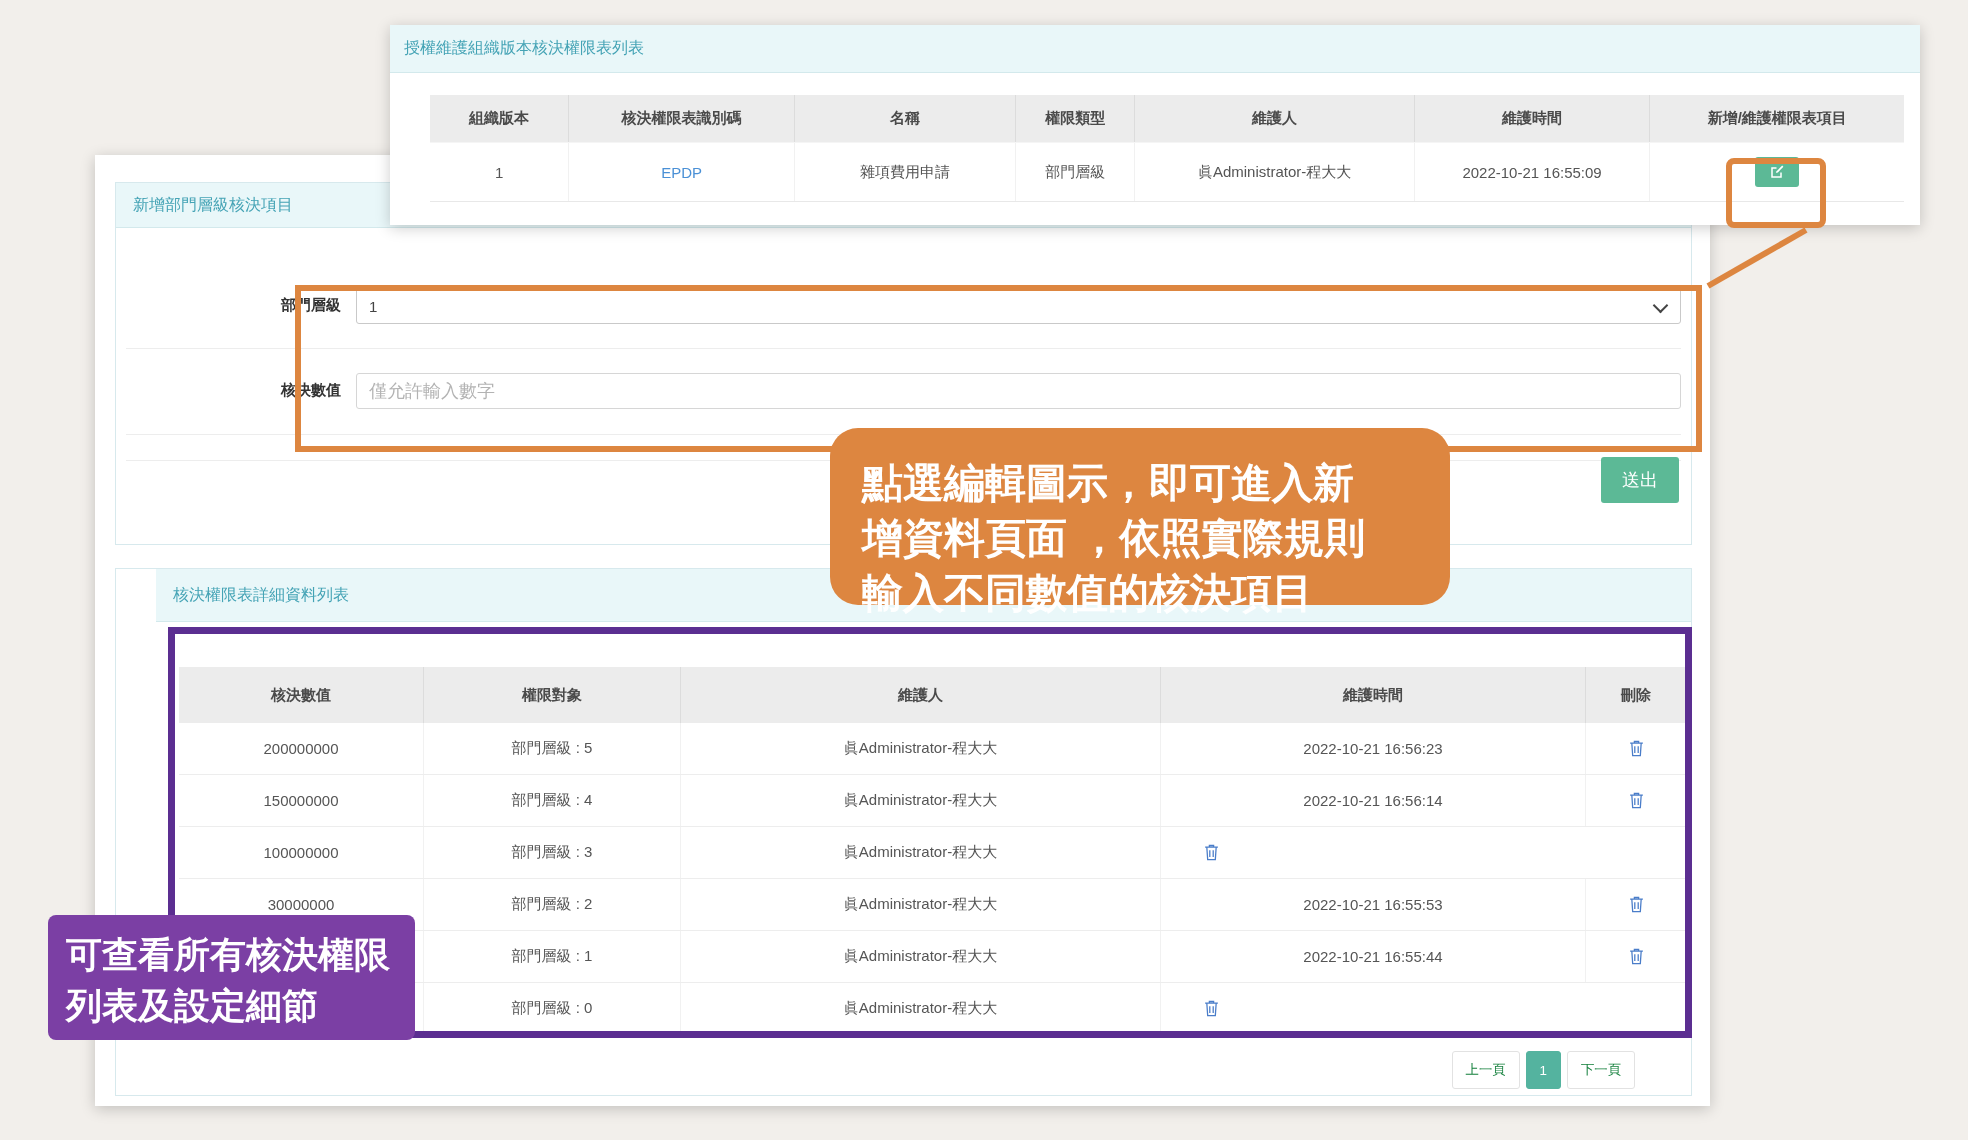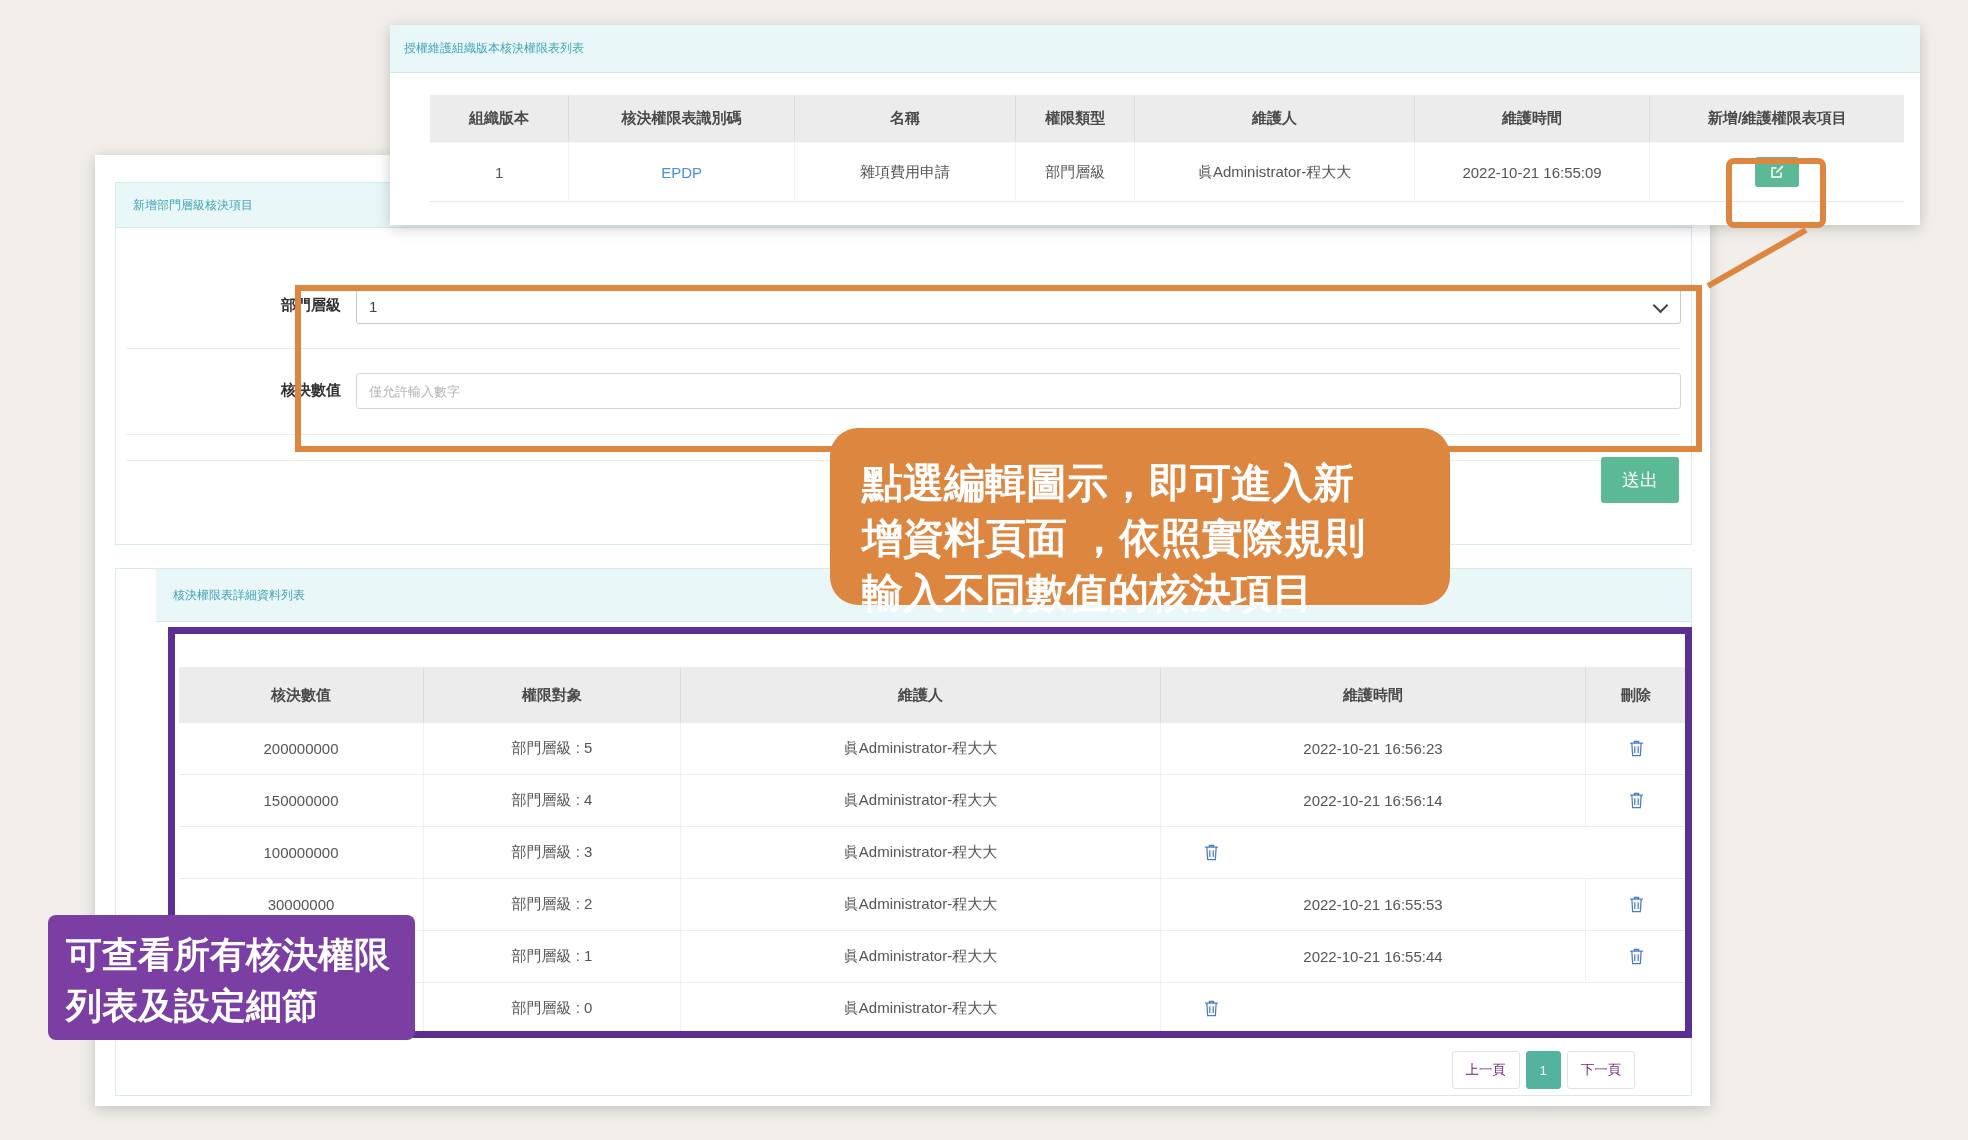--- a/index.html
+++ b/index.html
@@ -7,21 +7,21 @@
     position:relative;width:1968px;height:1140px;overflow:hidden;
     background:#f2efeb;
     font-family:"Liberation Sans","DejaVu Sans",sans-serif;
     color:#555;
   }
   .card{position:absolute;background:#fff;box-shadow:0 3px 14px rgba(0,0,0,.20);}
   
   .back-card{left:390px;top:25px;width:1530px;height:200px;z-index:2;}
   .panel-band{background:#e9f7f9;border-bottom:1px solid #d3e9ec;display:flex;align-items:center;}
   .back-band{height:47px;padding-left:14px;}
-  .panel-title{color:#44a3b5;font-size:12px;}
+  .panel-title{color:#44a3b5;font-size:16px;}
   .back-table{position:absolute;left:40px;top:70px;width:1474px;font-size:15px;}
   .trow{display:flex;}
   .thead-row{background:#ececec;height:47px;}
   .th{display:flex;align-items:center;justify-content:center;height:100%;
       color:#4a4a4a;font-weight:600;border-right:1px solid #dcdcdc;box-sizing:border-box;}
   .th:last-child{border-right:none;}
   .td{display:flex;align-items:center;justify-content:center;height:100%;
       color:#555;border-right:1px solid #f1f1f1;box-sizing:border-box;}
   .td:last-child{border-right:none;}
   .tbody-row{height:58px;border-top:1px solid #f5f5f5;border-bottom:1px solid #e8e8e8;}
@@ -35,32 +35,32 @@
   .panel{position:absolute;left:20px;width:1577px;border:1px solid #d7e9ed;box-sizing:border-box;background:#fff;}
   .panel-a{top:27px;height:363px;}
   .panel-b{top:413px;height:528px;padding-left:40px;}
   .inner-band{height:44px;padding-left:17px;}
   .band-b{height:52px;}
   .form-label{position:absolute;font-size:15px;font-weight:700;color:#333;}
   .select-box{position:absolute;left:240px;width:1325px;height:36px;border:1px solid #c9c9c9;border-radius:3px;
       box-sizing:border-box;display:flex;align-items:center;padding-left:12px;font-size:15px;color:#444;background:#fff;cursor:pointer;}
   .chevron{position:absolute;right:14px;top:11px;width:9px;height:9px;border-right:2px solid #444;border-bottom:2px solid #444;transform:rotate(45deg);}
   .text-input{position:absolute;left:240px;width:1325px;height:36px;border:1px solid #d6d6d6;border-radius:3px;
-      box-sizing:border-box;padding:0 12px;font-size:13px;color:#444;font-family:inherit;}
+      box-sizing:border-box;padding:0 12px;font-size:18px;color:#444;font-family:inherit;}
   .text-input::placeholder{color:#b3b3b3;}
   .hr{position:absolute;left:10px;right:10px;height:1px;background:#ededed;}
   .submit-btn{position:absolute;left:1485px;top:274px;width:78px;height:46px;font-size:18px;}
   
   .detail-table{position:absolute;left:63px;top:98px;width:1507px;font-size:15px;}
   .dhead-row{background:#ececec;height:56px;}
   .drow{height:51px;border-bottom:1px solid #ededed;}
   .dtc0{width:245px}.dtc1{width:257px}.dtc2{width:480px}.dtc3{width:425px}.dtc4{width:100px}
   .trash-btn{background:none;border:none;cursor:pointer;display:flex;align-items:center;justify-content:center;padding:4px;}
   .pagination{position:absolute;right:56px;top:482px;display:flex;gap:6px;font-size:14px;}
-  .page-btn{background:#fff;border:1px solid #e2e2e2;border-radius:3px;color:#701a75;padding:9px 13px;cursor:pointer;}
+  .page-btn{background:#fff;border:1px solid #e2e2e2;border-radius:3px;color:#15803d;padding:9px 13px;cursor:pointer;}
   .page-btn.active{background:#54b39f;border-color:#54b39f;color:#fff;padding:9px 13px;}
   
   .annot{position:absolute;box-sizing:border-box;pointer-events:none;}
   .orange-rect{left:295px;top:285px;width:1407px;height:167px;border:6px solid #dd8640;z-index:5;}
   .orange-edit-box{left:1726px;top:158px;width:100px;height:70px;border:6px solid #dd8640;border-radius:8px;z-index:5;}
   .annot-line{position:absolute;left:0;top:0;z-index:5;pointer-events:none;}
   .orange-callout{left:830px;top:428px;width:620px;height:177px;background:#dd8640;border-radius:28px;z-index:7;
       padding:28px 0 0 32px;color:#fff;font-size:41px;font-weight:700;line-height:55px;}
   .purple-rect{left:168px;top:627px;width:1524px;height:411px;border:7px solid #5b2e91;z-index:5;}
   .purple-callout{left:48px;top:915px;width:367px;height:125px;background:#7b3fa4;border-radius:8px;z-index:7;

